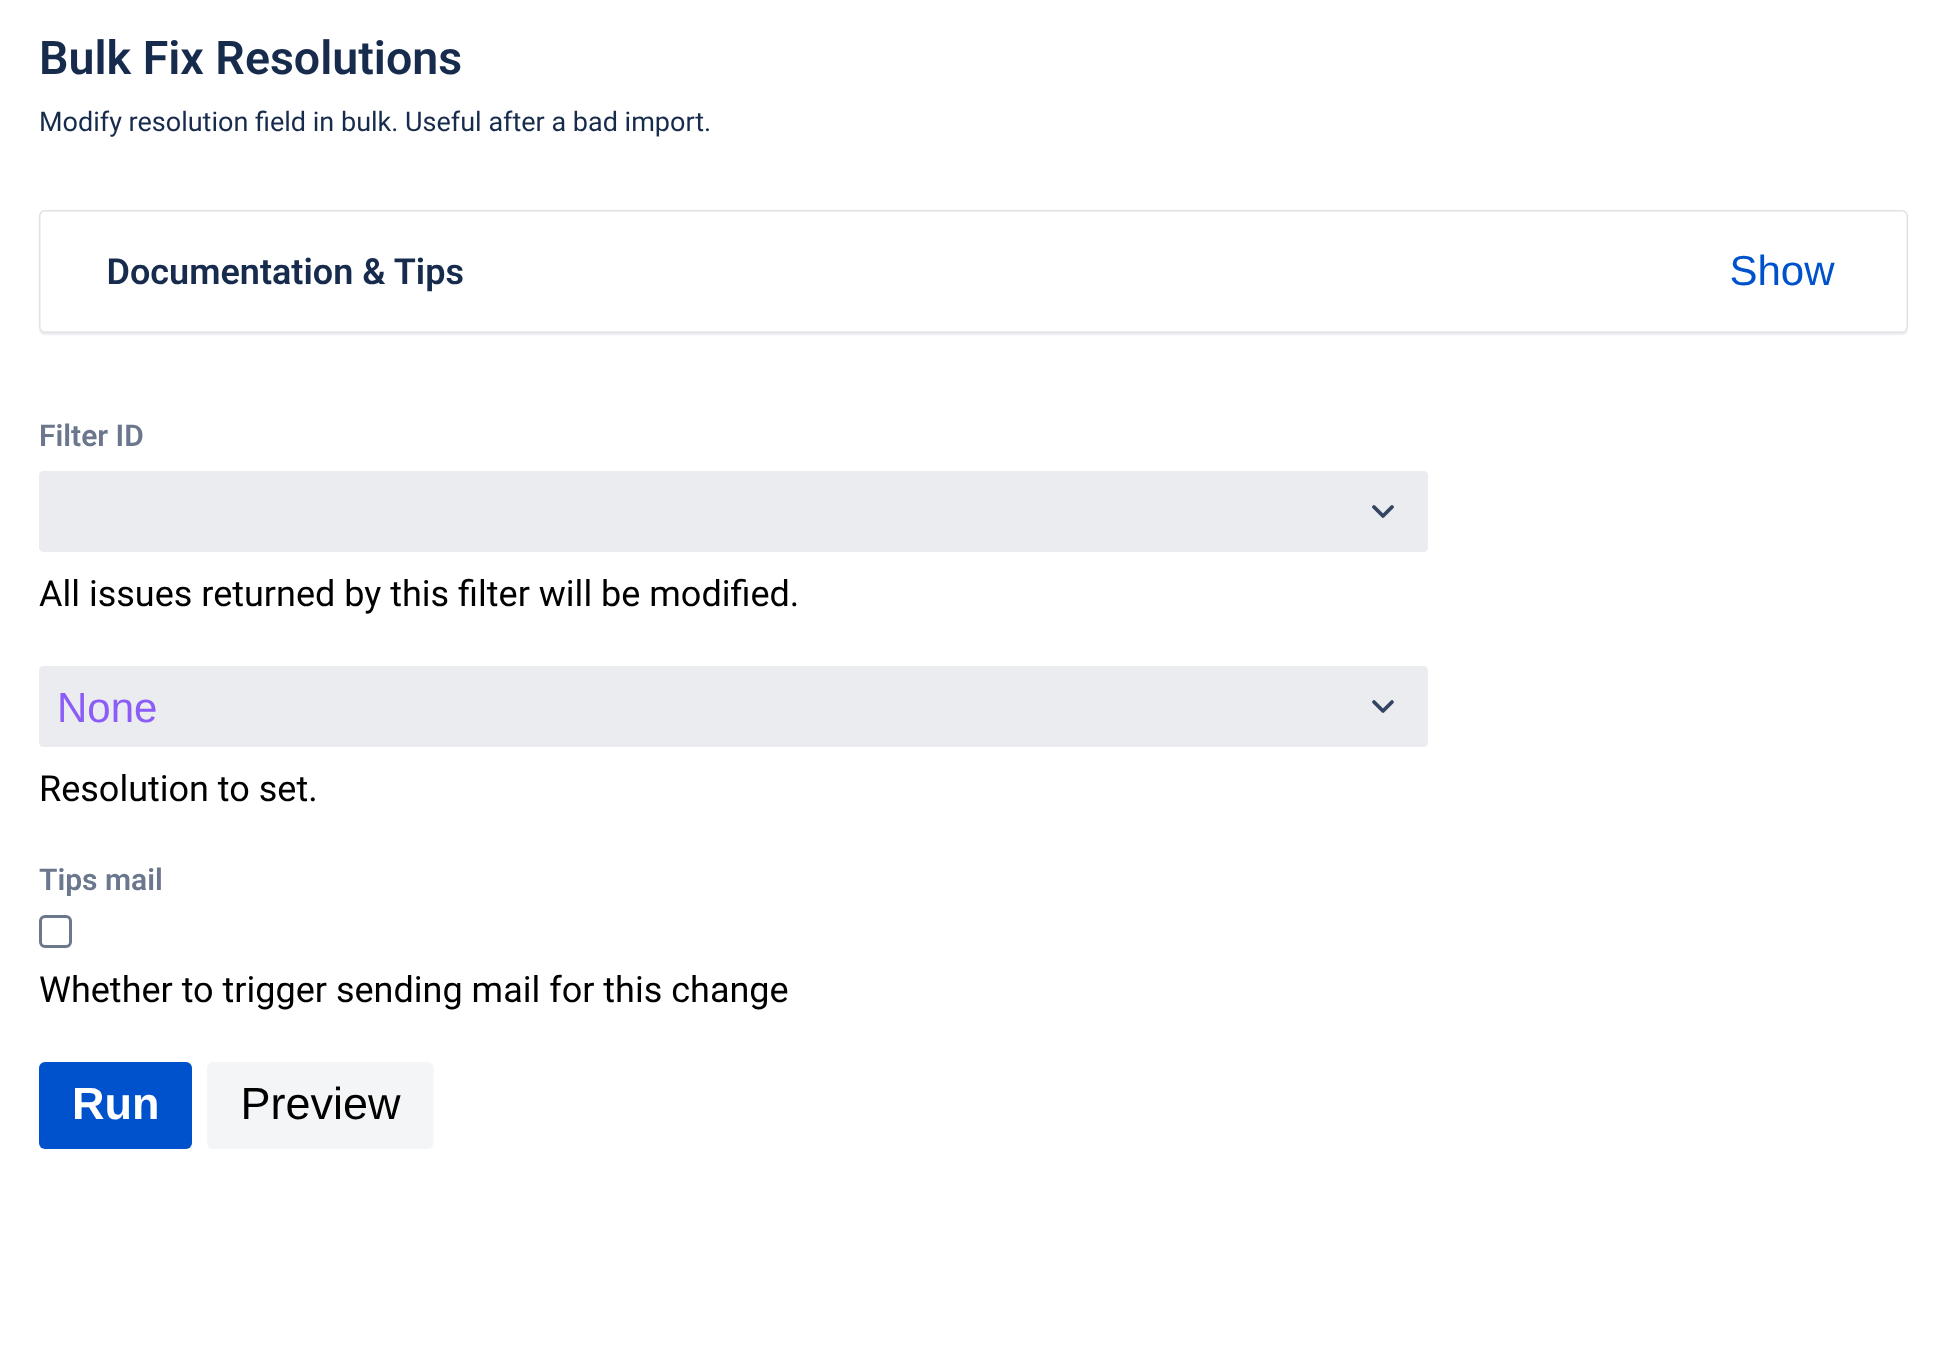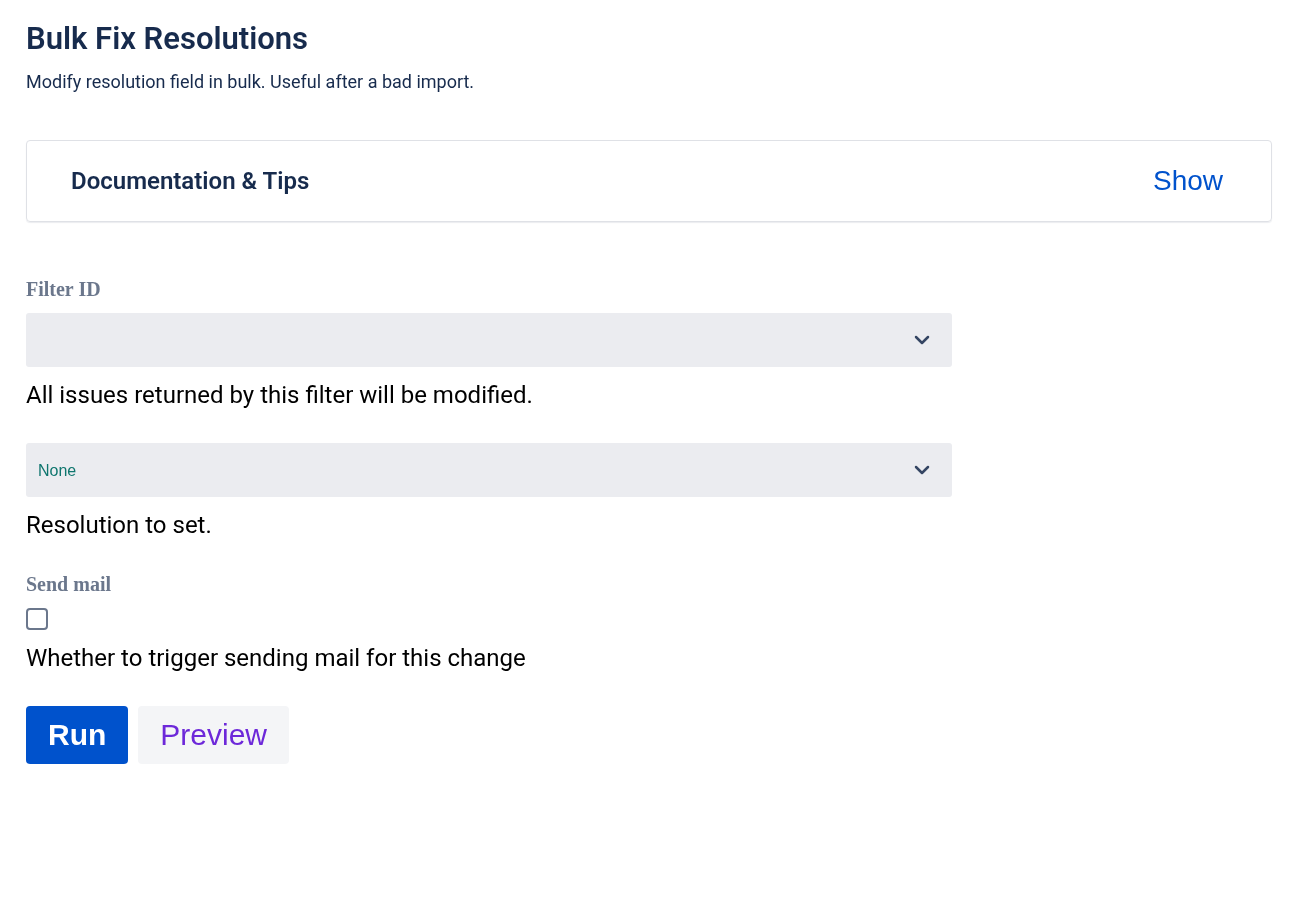--- a/index.html
+++ b/index.html
@@ -52,34 +52,33 @@
   }
   .form-group {
     margin-bottom: 34px;
   }
   .form-label {
     display: block;
     font-size: 20px;
     font-weight: 600;
     color: #6B778C;
     margin-bottom: 12px;
-    font-family: Liberation Serif, serif;
   }
   .select-wrap {
     position: relative;
     width: 100%;
   }
   .select {
     width: 100%;
     height: 54px;
     background: #EBECF0;
     border: none;
     border-radius: 3px;
-    font-size: 16px;
-    color: #0f766e;
+    font-size: 28px;
+    color: #8b5cf6;
     padding: 0 50px 0 12px;
     appearance: none;
     -webkit-appearance: none;
     cursor: pointer;
   }
   .chevron {
     position: absolute;
     right: 18px;
     top: 50%;
     transform: translateY(-50%);
@@ -125,21 +124,21 @@
     align-items: center;
     justify-content: center;
   }
   .btn-primary {
     background: #0052CC;
     color: #fff;
     font-weight: 600;
   }
   .btn-secondary {
     background: #F4F5F7;
-    color: #6d28d9;
+    color: #000000;
   }
   .btn-link {
     background: transparent;
     color: #0052CC;
     padding: 0 22px;
   }
 </style>
 </head>
 <body>
 
@@ -176,21 +175,21 @@
       <span class="chevron">
         <svg width="24" height="24" viewBox="0 0 24 24" fill="none">
             <path d="M6 9l6 6 6-6" stroke="#344563" stroke-width="2.5" stroke-linecap="round" stroke-linejoin="round"></path>
           </svg>
       </span>
     </div>
     <div class="help-text">Resolution to set.</div>
   </div>
 
   <div class="form-group">
-    <label class="form-label">Send mail</label>
+    <label class="form-label">Tips mail</label>
     <input type="checkbox" class="checkbox" style="">
     <div class="help-text">Whether to trigger sending mail for this change</div>
   </div>
 
   <div class="button-row">
     <button class="btn btn-primary">Run</button>
     <button class="btn btn-secondary">Preview</button>
   </div>
 
 </div>

